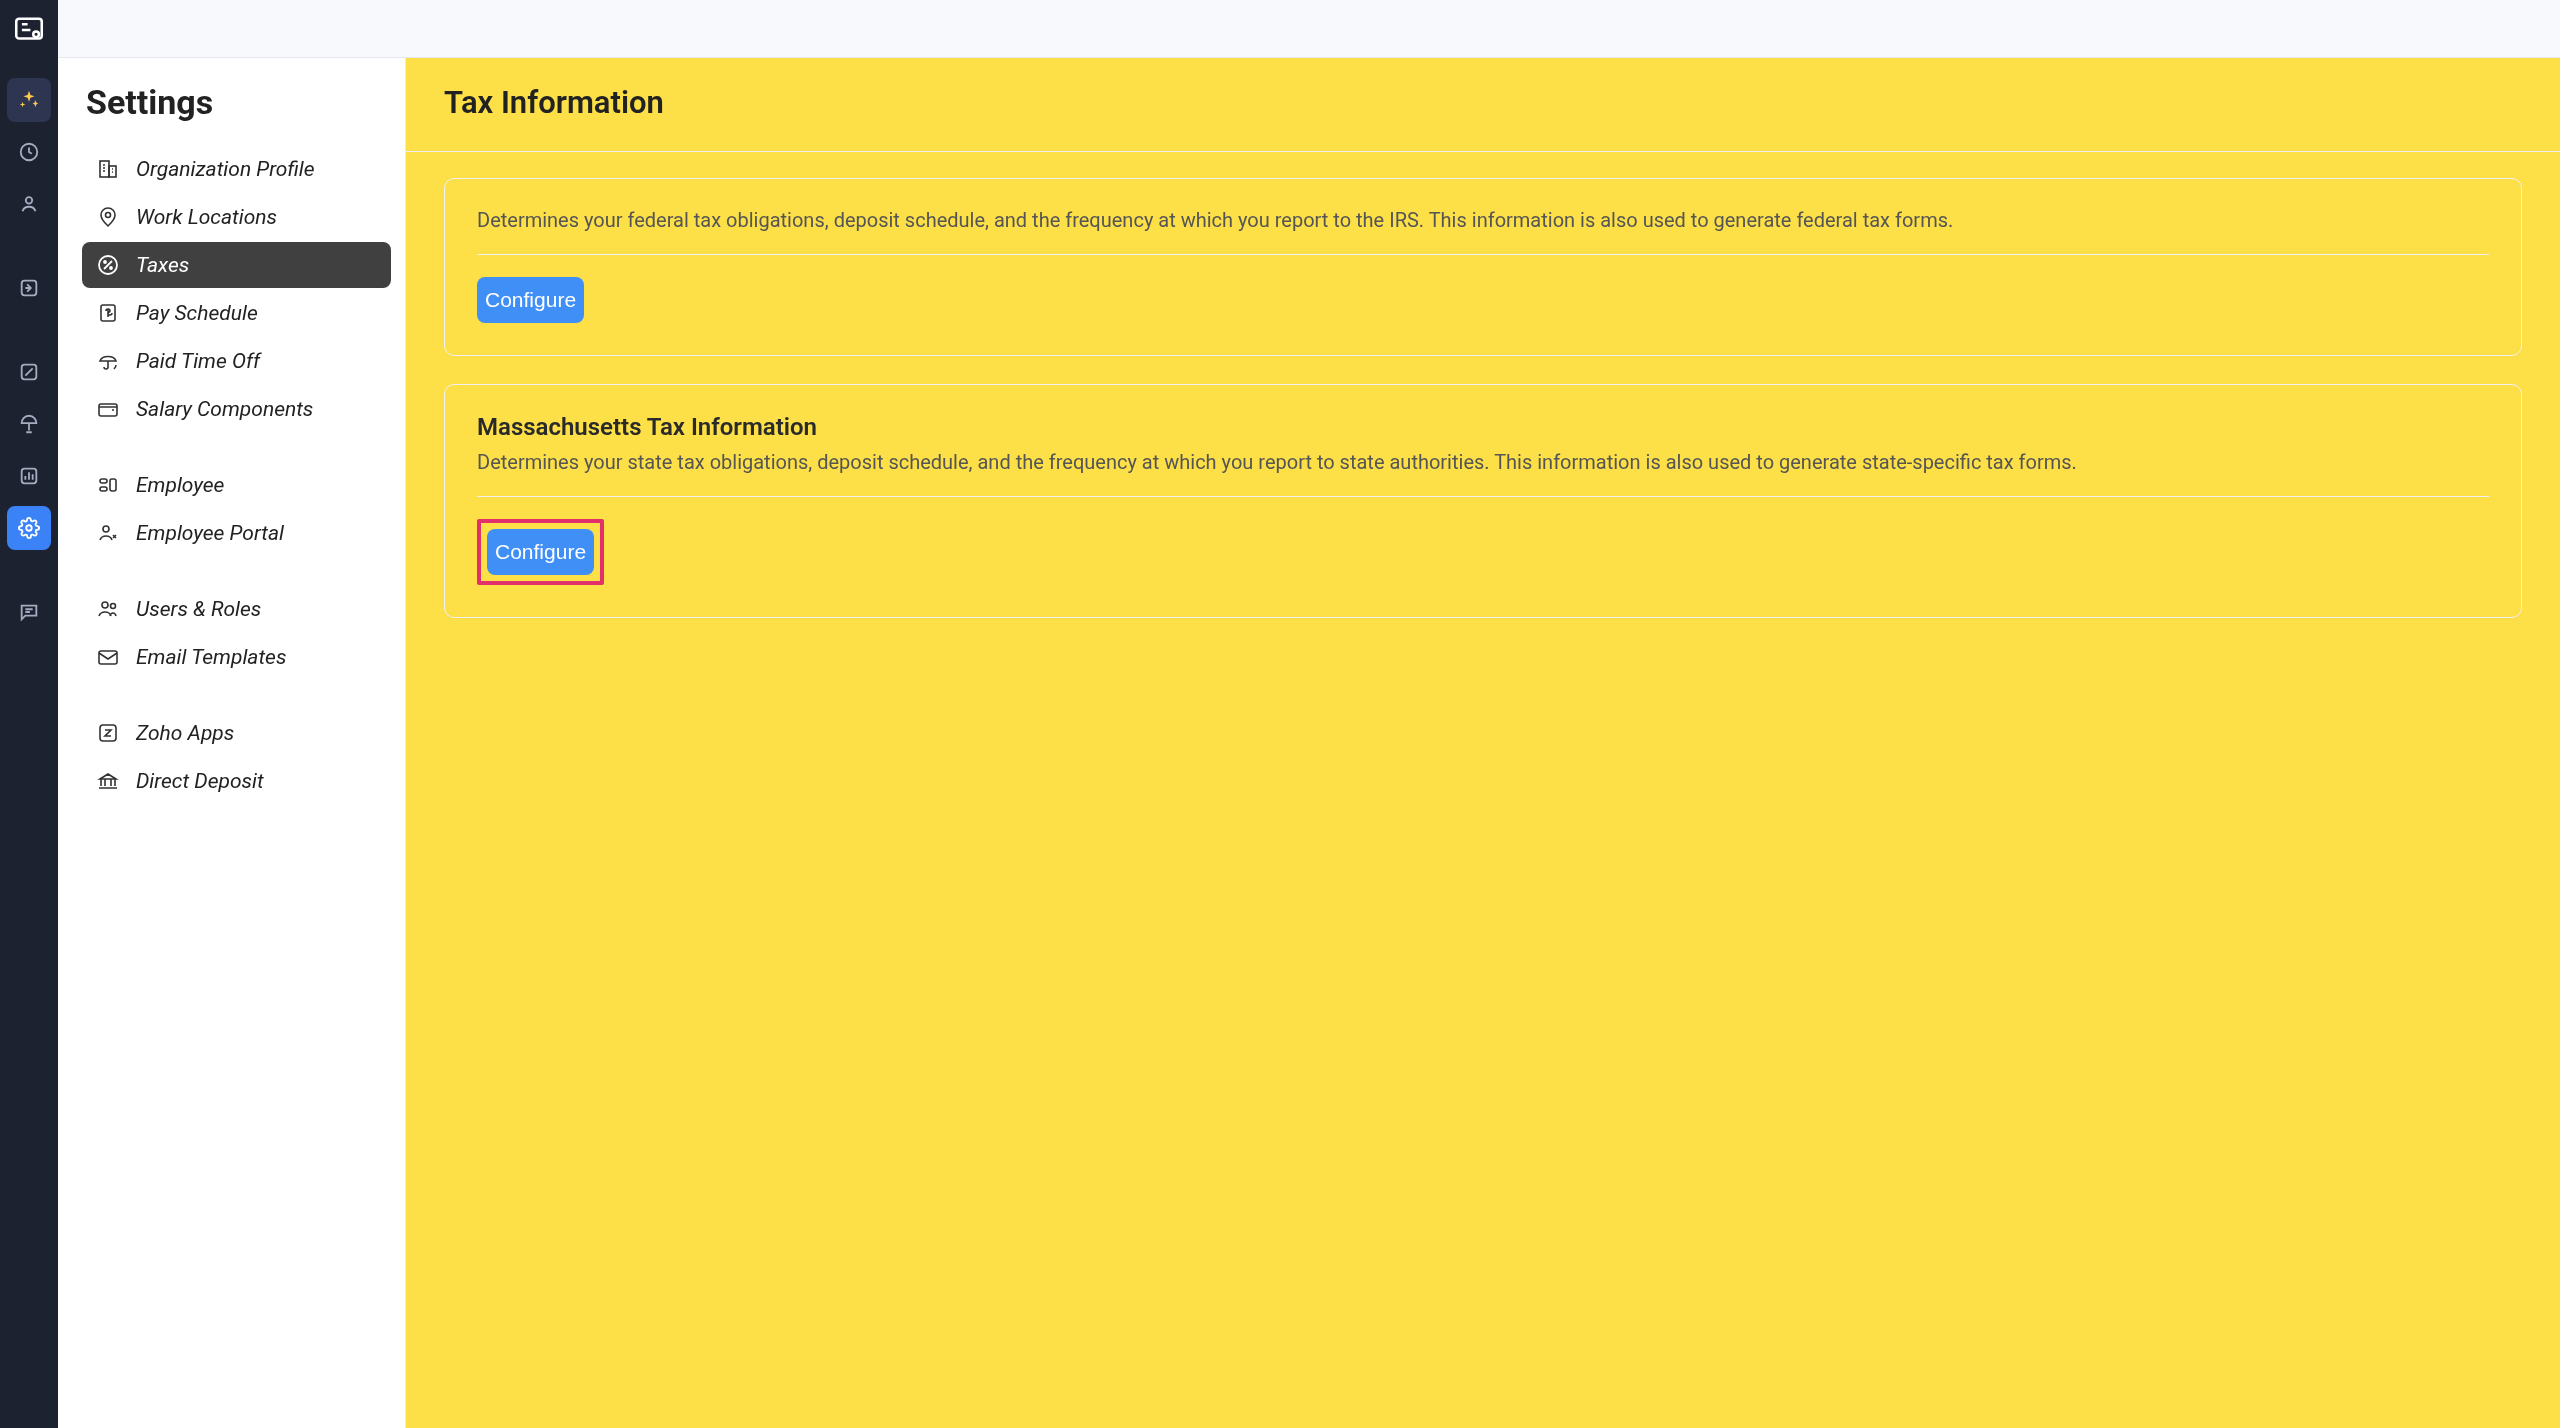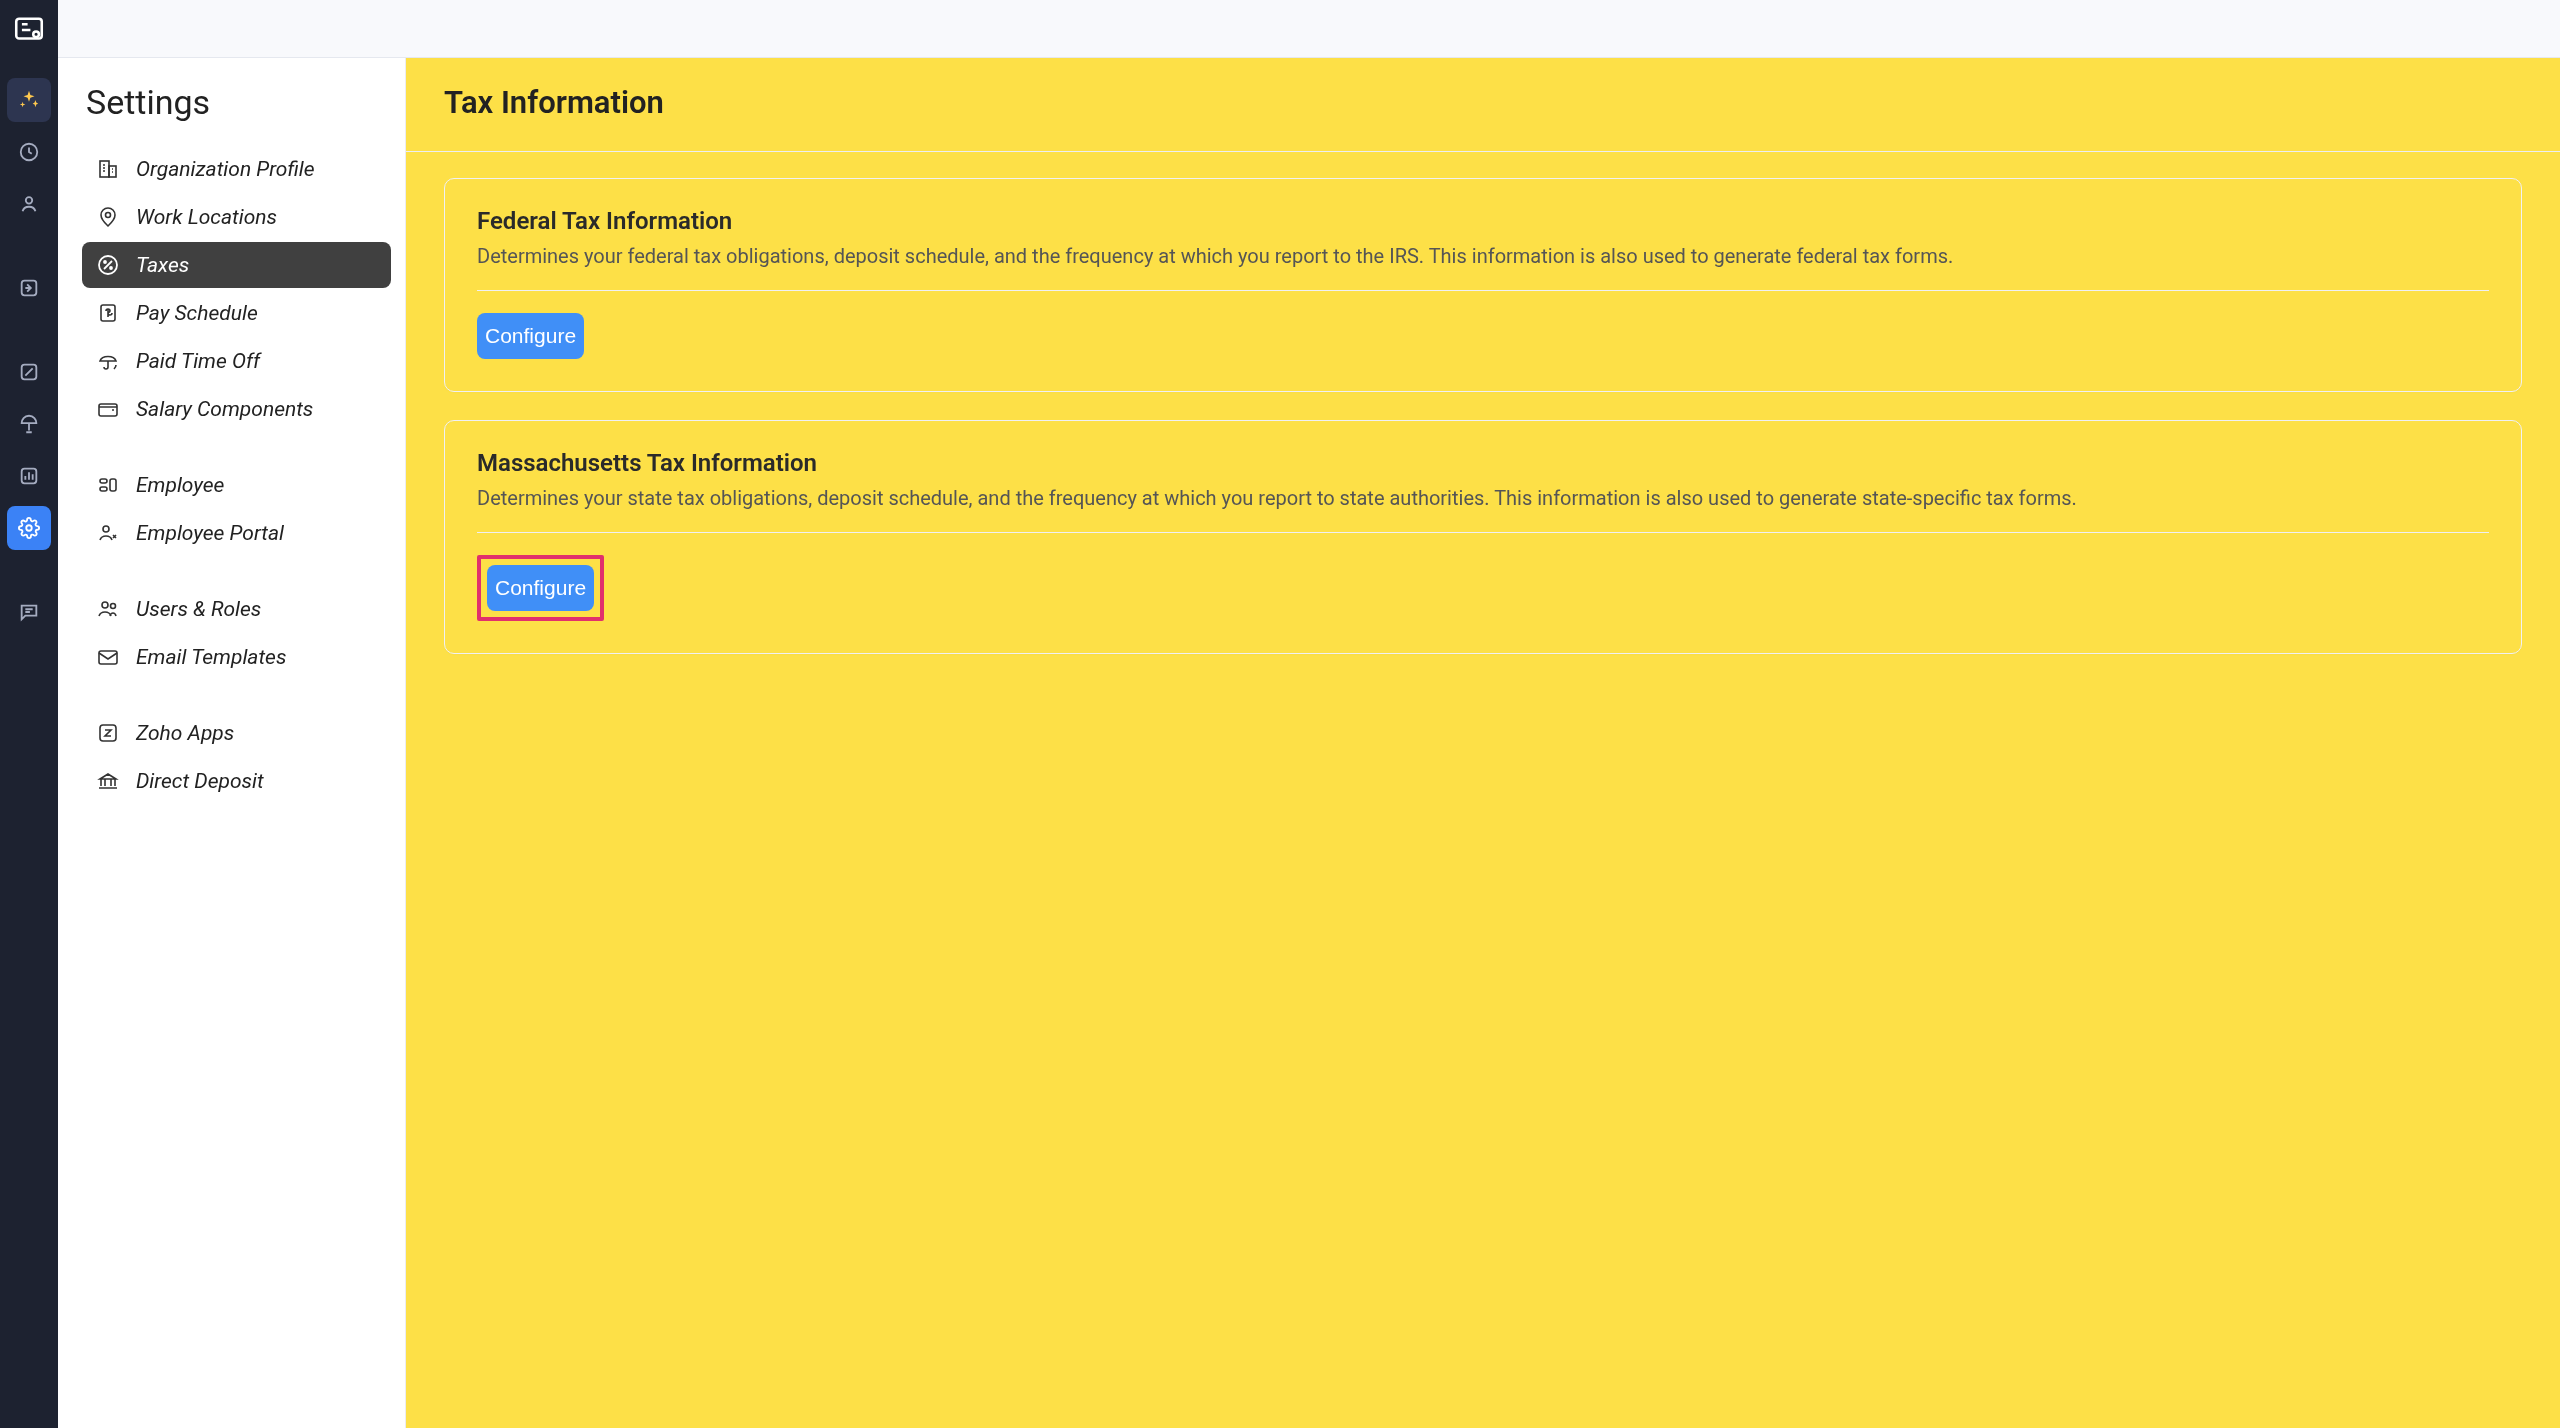--- a/index.html
+++ b/index.html
@@ -76,21 +76,21 @@
     }
     .settings-sidebar {
       width: 348px;
       background: #fff;
       padding: 24px 14px 24px 24px;
       border-right: 1px solid #ececf0;
       flex-shrink: 0;
     }
     .settings-title {
       font-size: 34px;
-      font-weight: 400;
+      font-weight: 700;
       color: #222;
       margin-bottom: 24px;
       padding-left: 4px;
     }
     .settings-list {
       display: flex;
       flex-direction: column;
       gap: 2px;
     }
     .settings-item {
@@ -352,21 +352,20 @@
         </div>
       </aside>
 
       <main class="content">
         <div class="page-header">
           <h2 class="page-title">Tax Information</h2>
         </div>
         <div class="cards">
 
           <section class="card">
-            <h3 class="card-title">Federal Tax Information</h3>
             <p class="card-desc">Determines your federal tax obligations, deposit schedule, and the frequency at which you report to the IRS. This information is also used to generate federal tax forms.</p>
             <button class="btn">Configure</button>
           </section>
 
           <section class="card">
             <h3 class="card-title">Massachusetts Tax Information</h3>
             <p class="card-desc">Determines your state tax obligations, deposit schedule, and the frequency at which you report to state authorities. This information is also used to generate state-specific tax forms.</p>
             <span class="highlight-box">
               <button class="btn">Configure</button>
             </span>

